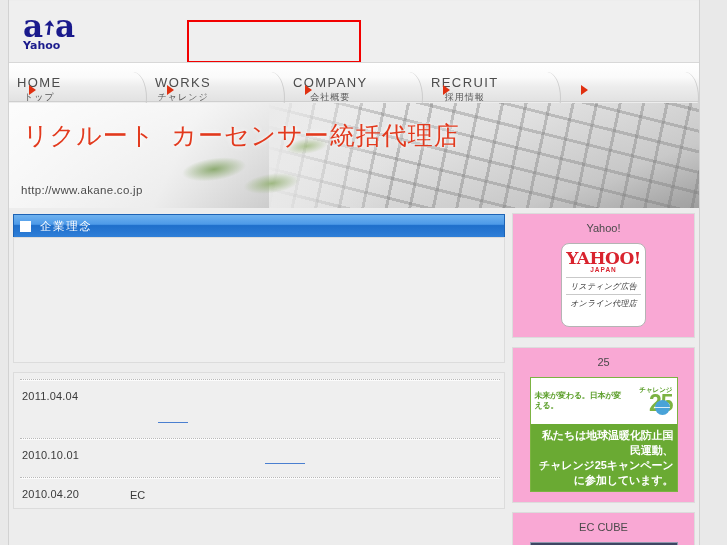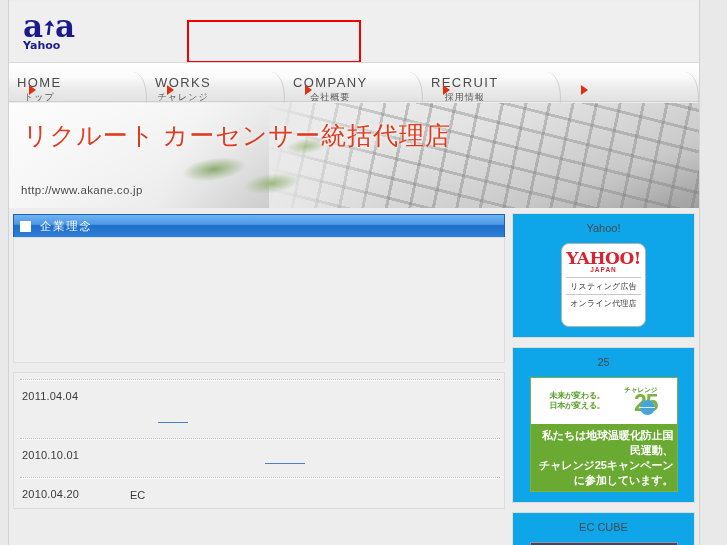--- a/index.html
+++ b/index.html
@@ -112,21 +112,21 @@
     background:
       radial-gradient(ellipse 46px 16px at 55px 40px, rgba(126,161,94,.85) 0%, rgba(126,161,94,0) 70%),
       radial-gradient(ellipse 40px 14px at 110px 62px, rgba(140,172,105,.8) 0%, rgba(140,172,105,0) 70%),
       radial-gradient(ellipse 30px 11px at 150px 30px, rgba(150,180,112,.7) 0%, rgba(150,180,112,0) 70%);
     transform:rotate(-8deg);
   }
   .hero-title{
     position:absolute;left:14px;top:16px;
     font-size:25px;color:#e23a1e;font-weight:normal;
     letter-spacing:1px;white-space:nowrap;
-    font-family:Liberation Serif, serif;
+    font-family:Liberation Mono, monospace;
     text-shadow:0 0 3px rgba(255,255,255,.9),0 0 6px rgba(255,255,255,.7);
   }
   .hero-url{
     position:absolute;left:12px;top:81px;
     font-size:11.5px;color:#4a4a4a;letter-spacing:.3px;
     font-family:"Liberation Sans","DejaVu Sans",sans-serif;
     text-shadow:0 0 3px rgba(255,255,255,.95);
   }
 
   
@@ -190,21 +190,21 @@
   .news-sep{
     margin:6px 4px 0 6px;height:1px;
     border-top:1px dotted #b9b9b9;
     background:#fbfbfb;
   }
   .news-row.tall{min-height:42px;}
   .news-row.mid{min-height:22px;}
 
   
   .widget{
-    background:#0ea5e9;border:1px solid #dcdcdc;box-sizing:border-box;
+    background:#f9a8d4;border:1px solid #dcdcdc;box-sizing:border-box;
     margin-bottom:9px;padding:8px 6px 10px;text-align:center;
   }
   .widget-cap{
     font-size:11px;color:#4a4a4a;margin-bottom:9px;
     font-family:"Liberation Sans","DejaVu Sans",sans-serif;
   }
 
   
   .yahoo-banner{
     width:85px;height:84px;margin:0 auto;background:#ffffff;
@@ -215,30 +215,30 @@
     font-family:"DejaVu Serif","Liberation Serif",serif;
     font-weight:bold;font-size:17px;color:#d9232e;letter-spacing:-.5px;
     line-height:1;
   }
   .yahoo-jp{
     font-size:6.5px;color:#d9232e;font-weight:bold;letter-spacing:1px;
     margin-top:-1px;margin-bottom:4px;
   }
   .yahoo-line{
     font-size:8px;color:#333;border-top:1px solid #c9c9c9;
-    padding:3px 0 2px;letter-spacing:.2px;
+    padding:3px 0 2px;letter-spacing:.2px;font-style:italic;
   }
 
   
   .ch25{
     width:148px;margin:0 auto;border:1px solid #7cb342;box-sizing:border-box;
     background:#ffffff;
   }
   .ch25-top{
-    display:flex;align-items:center;height:46px;padding:0 19px;
+    display:flex;align-items:center;height:46px;padding:0 4px;
   }
   .ch25-copy{
     flex:1 1 auto;font-size:8px;color:#5a9e28;font-weight:bold;
     text-align:left;letter-spacing:-.2px;line-height:1.2;
   }
   .ch25-mark{
     flex:0 0 auto;width:50px;text-align:right;position:relative;
   }
   .ch25-word{
     font-size:6.5px;color:#5a9e28;font-weight:bold;letter-spacing:0;

